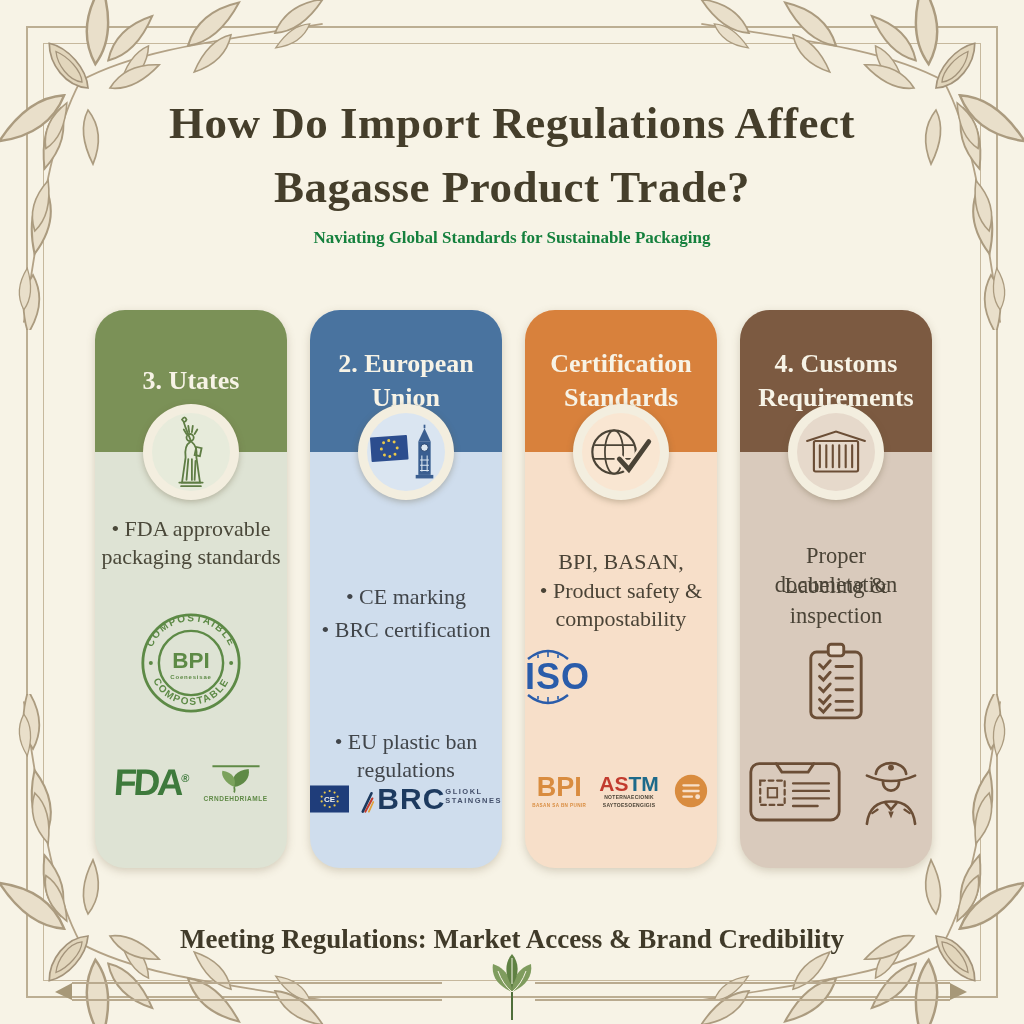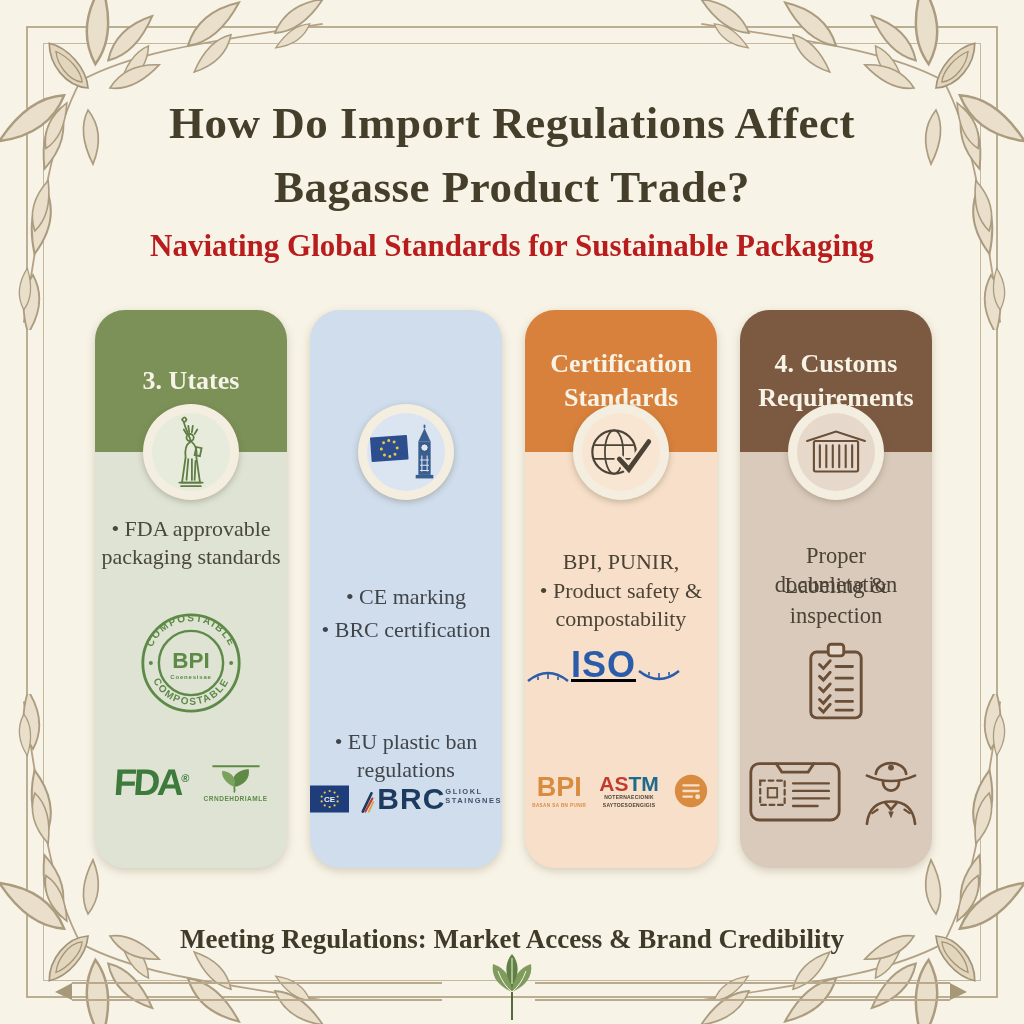--- a/index.html
+++ b/index.html
@@ -13,22 +13,22 @@
   .corner.tr{top:0;right:0;transform:scaleX(-1)}
   .corner.bl{bottom:0;left:0;transform:scaleY(-1)}
   .corner.br{bottom:0;right:0;transform:scale(-1,-1)}
   .stem{fill:none;stroke:#b3a286;stroke-width:2}
   .corner use{fill:#e9dfca;stroke:#ab9b7f;stroke-width:1.4}
   .bud{fill:#e2d6bc;stroke:#a3937a;stroke-width:1.6}
   .budInner{fill:none;stroke:#a3937a;stroke-width:1.2}
   
   .title{position:absolute;left:0;right:0;top:92px;text-align:center;color:#453e2b;
          font-size:45px;font-weight:700;line-height:1.42;letter-spacing:.5px;}
-  .subtitle{position:absolute;left:0;right:0;top:228px;text-align:center;color:#b91c1c;
-         font-size:31px;font-weight:700;}
+  .subtitle{position:absolute;left:0;right:0;top:228px;text-align:center;color:#15803d;
+         font-size:17px;font-weight:700;}
   .footer{position:absolute;left:0;right:0;top:924px;text-align:center;color:#403a29;
          font-size:27px;font-weight:700;}
   
   .card{position:absolute;top:310px;width:192px;height:558px;border-radius:30px;
         box-shadow:0 3px 8px rgba(110,95,65,.25);}
   .card .hdr{position:absolute;top:0;left:0;right:0;height:142px;border-radius:30px 30px 0 0;
         display:flex;align-items:center;justify-content:center;text-align:center;
         color:#f7f3e6;font-size:26px;font-weight:700;line-height:1.3;padding:0 10px;box-sizing:border-box;}
   .card .iconCircle{position:absolute;top:94px;left:50%;margin-left:-48px;width:96px;height:96px;
         border-radius:50%;background:#f3eedf;box-shadow:0 2px 6px rgba(100,88,58,.35);z-index:2;}
@@ -54,22 +54,22 @@
   
   .logoRow2{position:absolute;top:468px;left:0;right:0;display:flex;align-items:center;
           justify-content:center;gap:12px;}
   .brc{display:flex;flex-direction:row;align-items:flex-start;}
   .brcRow{display:flex;align-items:flex-end;gap:2px;}
   .brcTxt{font-family:"Liberation Sans",sans-serif;font-weight:700;font-size:30px;color:#1d3a5f;
           letter-spacing:1px;line-height:1;}
   .brcSub{font-family:"Liberation Sans",sans-serif;font-size:7.5px;font-weight:700;
           letter-spacing:1.5px;color:#44506b;margin-top:3px;}
   
-  .isoWrap{position:absolute;top:338px;left:0;right:0;display:flex;flex-direction:row;
-          align-items:flex-end;text-decoration:underline;}
+  .isoWrap{position:absolute;top:338px;left:0;right:0;display:flex;flex-direction:column;
+          align-items:flex-start;}
   .isoTxt{font-family:"Liberation Sans",sans-serif;font-weight:700;font-size:36px;color:#2a5caa;
           letter-spacing:1px;line-height:.95;}
   .logoRow3{position:absolute;top:462px;left:0;right:0;display:flex;align-items:center;
           justify-content:center;gap:13px;}
   .bpiO{display:flex;flex-direction:column;align-items:center;}
   .bpiOTxt{font-family:"Liberation Sans",sans-serif;font-weight:700;font-size:27px;color:#d98c3f;line-height:1;}
   .bpiOSub{font-family:"Liberation Sans",sans-serif;font-size:4.6px;font-weight:700;color:#d98c3f;
           letter-spacing:.4px;margin-top:2px;}
   .astm{display:flex;flex-direction:column;}
   .astmRow{font-family:"Liberation Sans",sans-serif;font-weight:700;font-size:21px;line-height:1;}
@@ -186,20 +186,21 @@
           <path d="M30,27 C26,15 32,9 46,7 C48,17 41,25 30,27 Z" fill="#5f8a46"></path>
           <path d="M30,27 C21,23 15,15 17,9 C28,11 33,17 30,27 Z" fill="#7ba25c"></path>
           <path d="M30,27 q1,4 0,6" stroke="#5f8a46" stroke-width="2" fill="none"></path>
         </svg>
         <div class="cap">CRNDEHDRIAMLE</div>
       </div>
     </div>
   </div>
 
   <div class="card c2">
+    <div class="hdr">2. European Union</div>
     <div class="iconCircle">
       <div class="iconInner">
         <svg width="74" height="58" viewBox="0 0 84 64">
           <g transform="rotate(-4 23 28)">
             <rect x="2" y="14" width="42" height="28" rx="1" fill="#2c4d8e"></rect>
             <g fill="#e9c84a">
               <circle cx="23" cy="19" r="1.7"></circle>
                 <circle cx="29" cy="21" r="1.7"></circle>
               <circle cx="32" cy="28" r="1.7"></circle>
                 <circle cx="29" cy="35" r="1.7"></circle>
@@ -258,21 +259,21 @@
       <div class="iconInner">
         <svg width="66" height="60" viewBox="0 0 76 68" fill="none" stroke-linecap="round">
           <circle cx="30" cy="34" r="25" stroke="#4a4336" stroke-width="2.5"></circle>
           <ellipse cx="30" cy="34" rx="10.5" ry="25" stroke="#4a4336" stroke-width="2"></ellipse>
           <path d="M8,26 H52 M7,42 H53" stroke="#4a4336" stroke-width="2"></path>
           <path d="M36,42 L47,54 L70,22" stroke="#f9e6d2" stroke-width="11"></path>
           <path d="M36,42 L47,54 L70,22" stroke="#4a4336" stroke-width="5.5"></path>
         </svg>
       </div>
     </div>
-    <div class="btxt" style="top:238px;">BPI, PUNIR,</div>
+    <div class="btxt" style="top:238px;">BPI, BASAN,</div>
     <div class="btxt" style="top:267px;">• Product safety &amp; compostability</div>
     <div class="isoWrap">
       <svg width="46" height="12" viewBox="0 0 46 12" fill="none">
         <path d="M3,11 Q23,-5 43,11" stroke="#2a5caa" stroke-width="2.5"></path>
         <path d="M13,6.5 V10 M23,4 V9 M33,6.5 V10" stroke="#2a5caa" stroke-width="1.6"></path>
       </svg>
       <div class="isoTxt">ISO</div>
       <svg width="46" height="12" viewBox="0 0 46 12" fill="none">
         <path d="M3,1 Q23,17 43,1" stroke="#2a5caa" stroke-width="2.5"></path>
         <path d="M13,5.5 V2 M23,8 V3 M33,5.5 V2" stroke="#2a5caa" stroke-width="1.6"></path>

